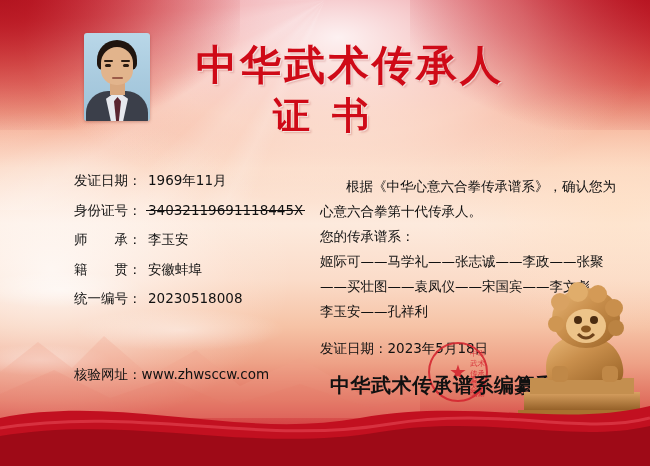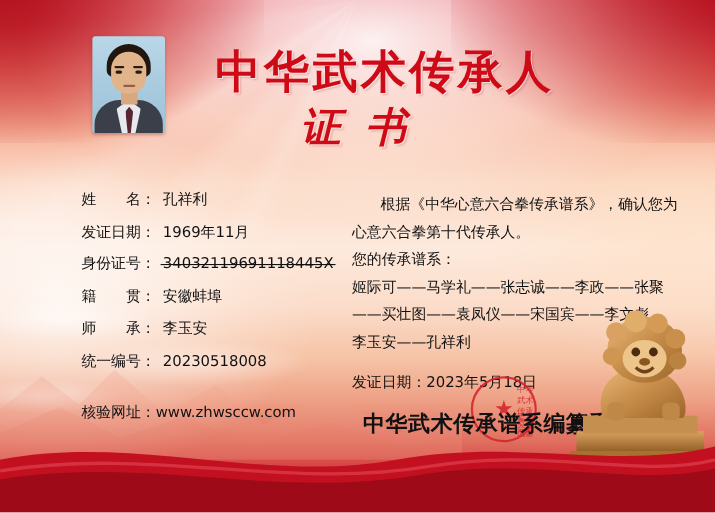--- a/index.html
+++ b/index.html
@@ -146,21 +146,20 @@
   }
   .title-main {
     left: 196px; top: 38px;
     font-size: 41px;
     letter-spacing: 3px;
   }
   .title-sub {
     left: 273px; top: 91px;
     font-size: 37px;
     letter-spacing: 22px;
-    font-style: italic;
   }
 
   
   .left-block {
     position: absolute; left: 74px; top: 172px; width: 240px;
     font-size: 13.5px; color: #1b1b1b;
     font-family: "DejaVu Sans", "Liberation Sans", sans-serif;
   }
   .row { display: flex; align-items: baseline; margin-bottom: 11.5px; }
   .row .lbl {
@@ -251,38 +250,34 @@
     <div class="eye-l"></div>
     <div class="eye-r"></div>
     <div class="mouth"></div>
   </div>
 
   <div class="title-main">中华武术传承人</div>
   <div class="title-sub">证书</div>
 
   <div class="left-block">
     <div class="row">
-      <span class="lbl">姓　　名：</span>
-      <span class="val">孔祥利</span>
-    </div>
-    <div class="row">
       <span class="lbl">发证日期：</span>
       <span class="val">1969年11月</span>
     </div>
     <div class="row">
       <span class="lbl">身份证号：</span>
       <span class="val id-strike">34032119691118445X</span>
     </div>
     <div class="row">
+      <span class="lbl">师　　承：</span>
+      <span class="val">李玉安</span>
+    </div>
+    <div class="row">
       <span class="lbl">籍　　贯：</span>
       <span class="val">安徽蚌埠</span>
-    </div>
-    <div class="row">
-      <span class="lbl">师　　承：</span>
-      <span class="val">李玉安</span>
     </div>
     <div class="row">
       <span class="lbl">统一编号：</span>
       <span class="val">20230518008</span>
     </div>
   </div>
 
   <div class="verify">
     <span>核验网址：</span><span>www.zhwsccw.com</span>
   </div>

